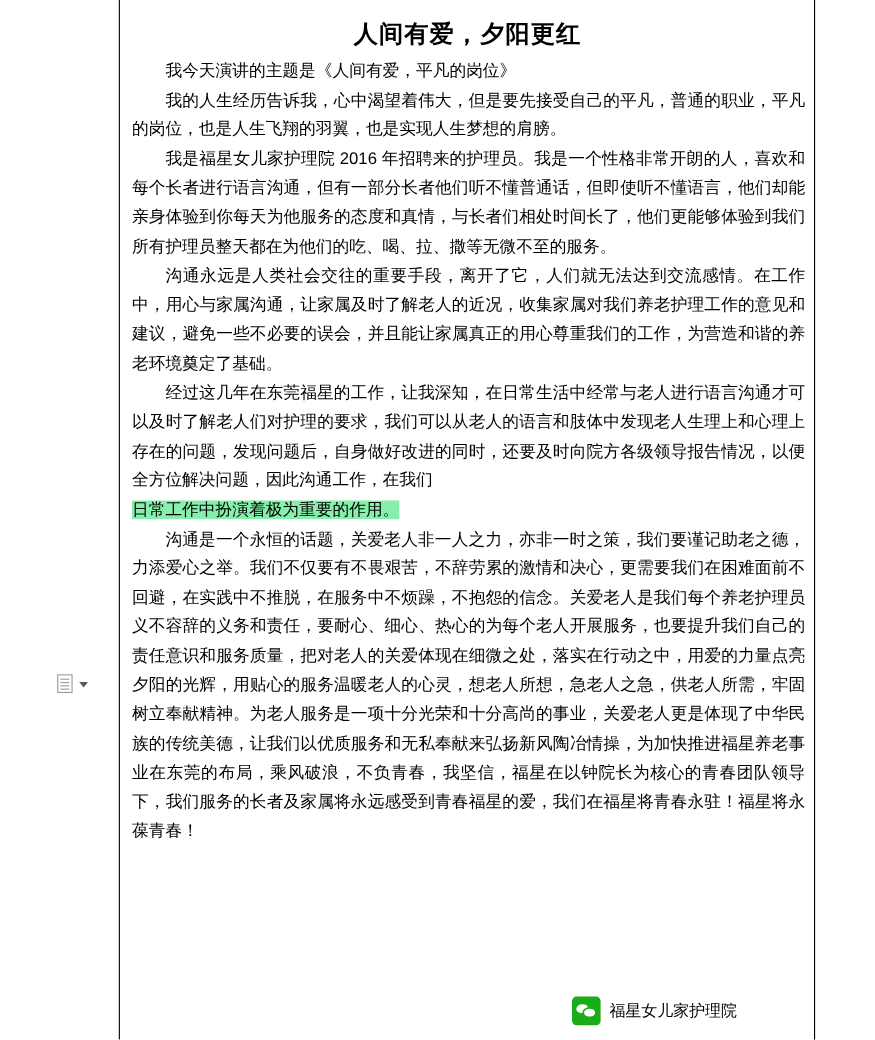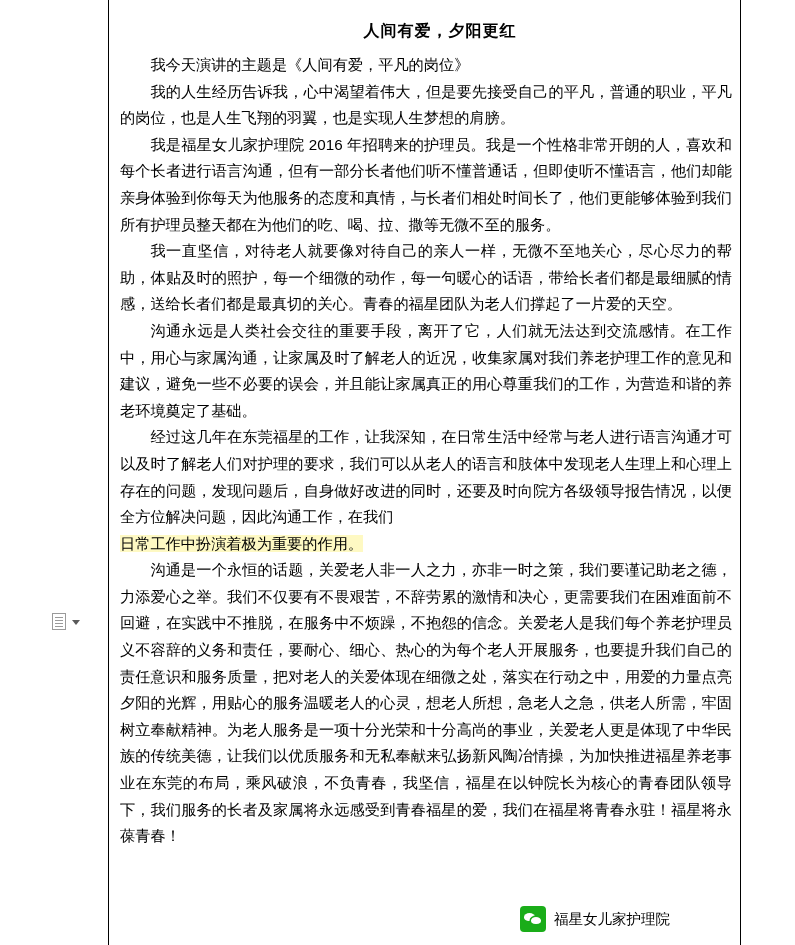--- a/index.html
+++ b/index.html
@@ -31,46 +31,45 @@
   }
   .rule-left { left: 108px; }
   .rule-right { left: 740px; }
 
   .doc-title {
     position: absolute;
     top: 18px;
     left: 110px;
     width: 630px;
     text-align: center;
-    font-size: 16px;
+    font-size: 22px;
     font-weight: bold;
     letter-spacing: 1px;
     line-height: 26px;
-    padding-left: 15px;
   }
 
   .body-text {
     position: absolute;
     top: 52px;
     left: 120px;
     width: 612px;
     font-size: 15.2px;
     line-height: 26.6px;
     text-align: justify;
     text-justify: inter-ideograph;
   }
   .body-text p {
     margin: 0;
     text-indent: 2em;
   }
   .body-text p.noindent {
     text-indent: 0;
   }
   .hl {
-    background: #fef9c3;
+    background: #86efac;
   }
 
   
   .margin-icon {
     position: absolute;
     left: 52px;
     top: 613px;
     width: 34px;
     height: 18px;
   }
@@ -157,21 +156,20 @@
 
   <div class="rule rule-left"></div>
   <div class="rule rule-right"></div>
 
   <div class="doc-title">人间有爱，夕阳更红</div>
 
   <div class="body-text">
     <p>我今天演讲的主题是《人间有爱，平凡的岗位》</p>
     <p>我的人生经历告诉我，心中渴望着伟大，但是要先接受自己的平凡，普通的职业，平凡的岗位，也是人生飞翔的羽翼，也是实现人生梦想的肩膀。</p>
     <p>我是福星女儿家护理院 2016 年招聘来的护理员。我是一个性格非常开朗的人，喜欢和每个长者进行语言沟通，但有一部分长者他们听不懂普通话，但即使听不懂语言，他们却能亲身体验到你每天为他服务的态度和真情，与长者们相处时间长了，他们更能够体验到我们所有护理员整天都在为他们的吃、喝、拉、撒等无微不至的服务。</p>
-    <p>我一直坚信，对待老人就要像对待自己的亲人一样，无微不至地关心，尽心尽力的帮助，体贴及时的照护，每一个细微的动作，每一句暖心的话语，带给长者们都是最细腻的情感，送给长者们都是最真切的关心。青春的福星团队为老人们撑起了一片爱的天空。</p>
     <p>沟通永远是人类社会交往的重要手段，离开了它，人们就无法达到交流感情。在工作中，用心与家属沟通，让家属及时了解老人的近况，收集家属对我们养老护理工作的意见和建议，避免一些不必要的误会，并且能让家属真正的用心尊重我们的工作，为营造和谐的养老环境奠定了基础。</p>
     <p>经过这几年在东莞福星的工作，让我深知，在日常生活中经常与老人进行语言沟通才可以及时了解老人们对护理的要求，我们可以从老人的语言和肢体中发现老人生理上和心理上存在的问题，发现问题后，自身做好改进的同时，还要及时向院方各级领导报告情况，以便全方位解决问题，因此沟通工作，在我们</p>
     <p class="noindent"><span class="hl">日常工作中扮演着极为重要的作用。</span></p>
     <p>沟通是一个永恒的话题，关爱老人非一人之力，亦非一时之策，我们要谨记助老之德，力添爱心之举。我们不仅要有不畏艰苦，不辞劳累的激情和决心，更需要我们在困难面前不回避，在实践中不推脱，在服务中不烦躁，不抱怨的信念。关爱老人是我们每个养老护理员义不容辞的义务和责任，要耐心、细心、热心的为每个老人开展服务，也要提升我们自己的责任意识和服务质量，把对老人的关爱体现在细微之处，落实在行动之中，用爱的力量点亮夕阳的光辉，用贴心的服务温暖老人的心灵，想老人所想，急老人之急，供老人所需，牢固树立奉献精神。为老人服务是一项十分光荣和十分高尚的事业，关爱老人更是体现了中华民族的传统美德，让我们以优质服务和无私奉献来弘扬新风陶冶情操，为加快推进福星养老事业在东莞的布局，乘风破浪，不负青春，我坚信，福星在以钟院长为核心的青春团队领导下，我们服务的长者及家属将永远感受到青春福星的爱，我们在福星将青春永驻！福星将永葆青春！</p>
 
   </div>
 
   <div class="margin-icon">
     <span class="doc-glyph"></span>
     <span class="caret"></span>

